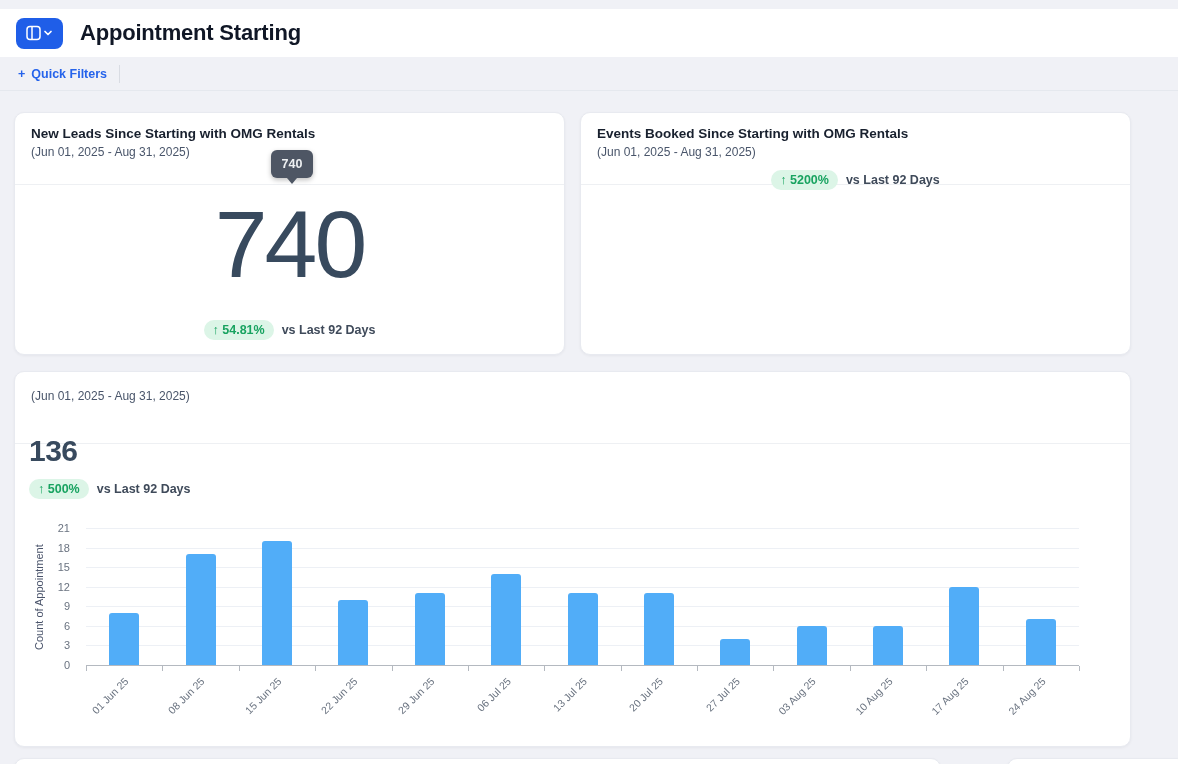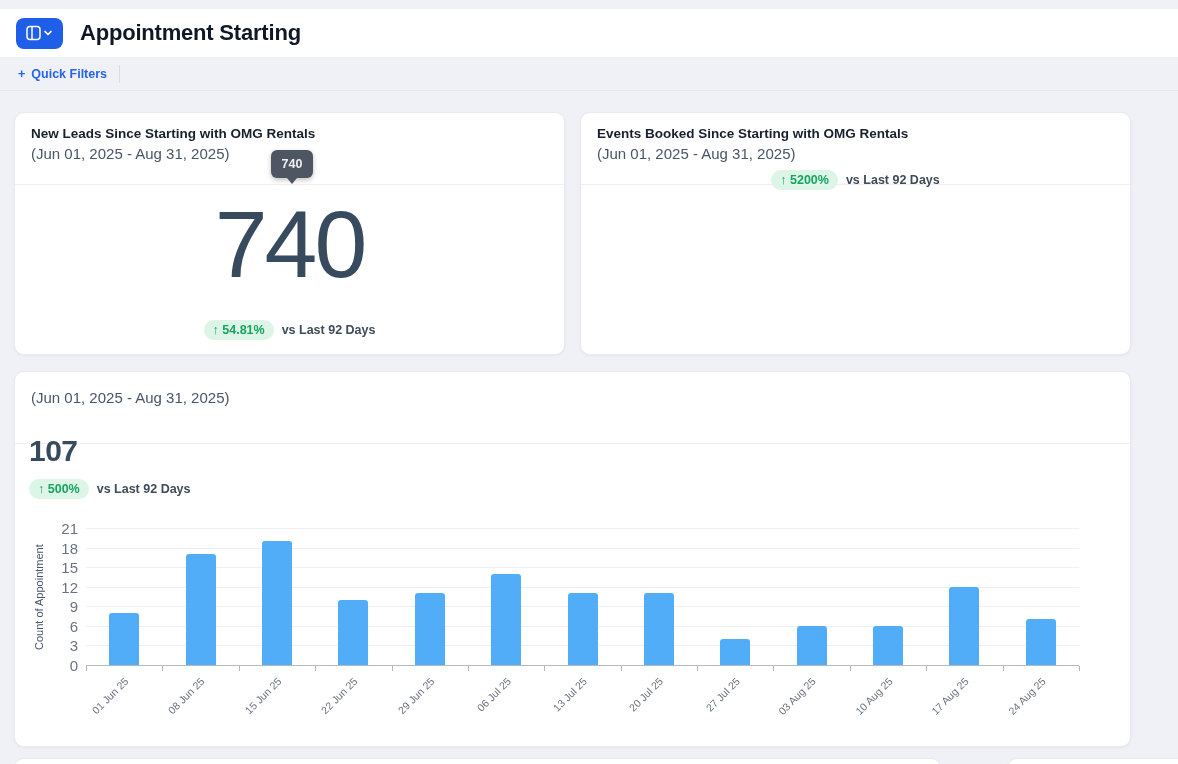--- a/index.html
+++ b/index.html
@@ -17,21 +17,21 @@
   .page-title { margin-left:17px; font-size:22px; font-weight:700; color:#101726; letter-spacing:-0.2px; }
   .filter-row { position:absolute; left:0; top:57px; width:100%; height:33px; display:flex; align-items:center; }
   .quick-filters { margin-left:18px; display:flex; align-items:center; gap:6px; color:#2563eb; font-size:12.5px; font-weight:700; cursor:pointer; background:none; border:none; font-family:inherit; }
   .qf-divider { width:1px; height:18px; background:#d9dce3; margin-left:12px; }
   .header-divider { position:absolute; left:0; top:90px; width:100%; height:1px; background:#e5e8ee; }
 
   
   .card { position:absolute; background:#ffffff; border:1px solid #e8eaf0; border-radius:10px; box-shadow:0 1px 3px rgba(16,24,40,0.05); }
   .card-head { padding:13px 16px 0 16px; height:72px; border-bottom:1px solid #eef0f3; }
   .card-title { font-size:13.5px; font-weight:700; color:#18202e; }
-  .card-sub { font-size:15px; color:#49556a; margin-top:4px; }
+  .card-sub { font-size:12px; color:#49556a; margin-top:4px; }
 
   .kpi-card-1 { left:14px; top:112px; width:551px; height:243px; }
   .kpi-card-2 { left:580px; top:112px; width:551px; height:243px; }
   .kpi-body { position:absolute; left:0; top:57px; right:0; bottom:0; display:flex; flex-direction:column; align-items:center; }
   .kpi-value { flex:1; display:flex; align-items:center; font-size:95px; font-weight:400; color:#384a5e; letter-spacing:-3px; line-height:1; }
   .delta-row { display:flex; align-items:center; gap:8px; margin-bottom:14px; }
   .delta-badge { background:#dcf5e7; color:#18a360; font-size:12.5px; font-weight:700; padding:2px 9px; border-radius:10px; line-height:1.3; }
   .delta-suffix { font-size:12.5px; font-weight:600; color:#3f4a5a; }
 
   
@@ -42,21 +42,21 @@
     border-left:5px solid transparent; border-right:5px solid transparent; border-top:6px solid #4e5664; }
 
   
   .tours-card { left:14px; top:371px; width:1117px; height:376px; }
   .tours-value { position:absolute; left:14px; top:62px; font-size:30px; font-weight:700; color:#384a5e; letter-spacing:-0.5px; }
   .tours-delta { position:absolute; left:14px; top:107px; display:flex; align-items:center; gap:8px; }
 
   .y-axis-title { position:absolute; left:18px; top:160px; height:130px; writing-mode:vertical-rl; transform:rotate(180deg);
     font-size:11px; color:#49536a; text-align:center; }
   .y-axis-labels { position:absolute; left:0; top:156px; width:63px; height:138px; }
-  .ytick { position:absolute; right:0; transform:translateY(-50%); font-size:15px; color:#6a7380; }
+  .ytick { position:absolute; right:8px; transform:translateY(-50%); font-size:11px; color:#6a7380; }
   .plot { position:absolute; left:71px; top:156px; width:993px; height:138px; border-bottom:1px solid #b4b9c0; }
   .gridline { position:absolute; left:0; width:100%; height:1px; background:#edf0f5; }
   .bar { position:absolute; bottom:0; width:30px; border-radius:3px 3px 0 0; }
   .xtick { position:absolute; top:138px; width:1px; height:5px; background:#b4b9c0; }
   .x-axis-labels { position:absolute; left:71px; top:294px; width:993px; height:80px; }
   .xlabel { position:absolute; top:9px; white-space:nowrap; font-size:10.5px; color:#6a7380;
     transform:rotate(-45deg); transform-origin:top right; }
 
   
   .partial-card-left { left:14px; top:758px; width:927px; height:12px; border-radius:10px 10px 0 0; }
@@ -118,21 +118,21 @@
         <span class="delta-badge">↑ 5200%</span>
         <span class="delta-suffix">vs Last 92 Days</span>
       </div>
     </div>
   </div>
 
   <div class="card tours-card">
     <div class="card-head">
       <div class="card-sub">(Jun 01, 2025 - Aug 31, 2025)</div>
     </div>
-    <div class="tours-value">107</div>
+    <div class="tours-value">136</div>
     <div class="tours-delta">
       <span class="delta-badge">↑ 500%</span>
       <span class="delta-suffix">vs Last 92 Days</span>
     </div>
 
     <div class="y-axis-title">Count of Appointment</div>
     <div class="y-axis-labels">
         <div class="ytick" style="top: 137px;">0</div>
         <div class="ytick" style="top: 117.429px;">3</div>
         <div class="ytick" style="top: 97.8571px;">6</div>

